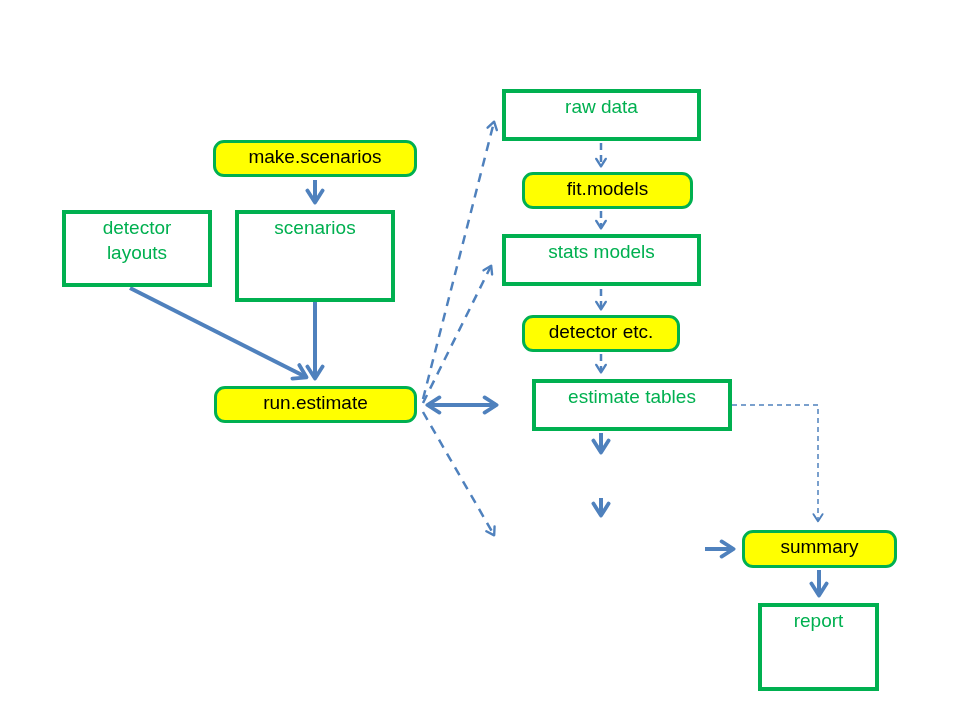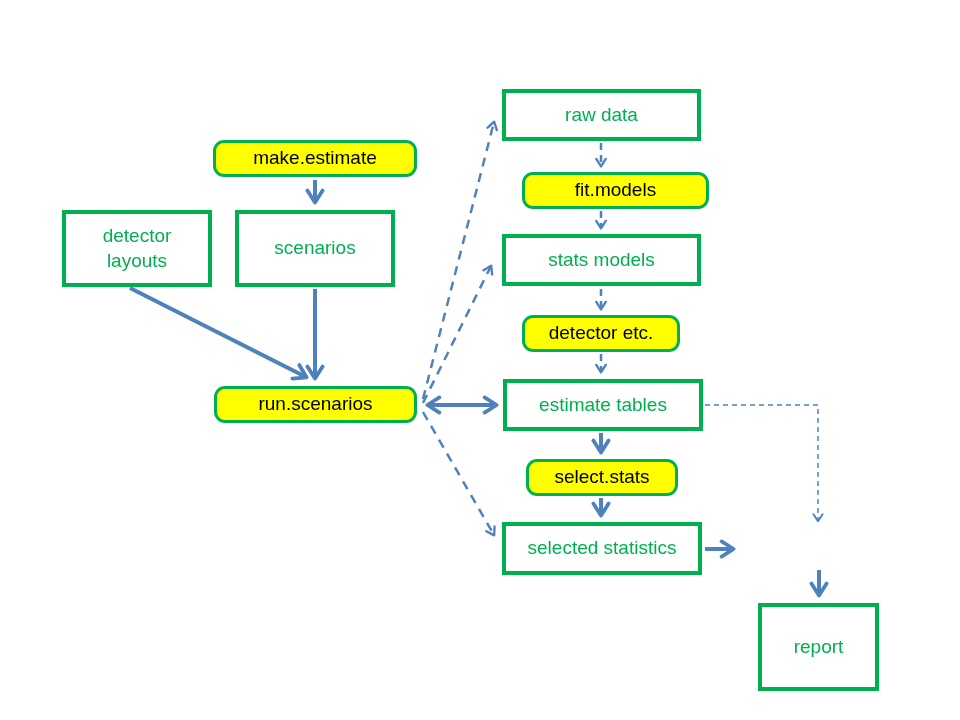--- a/index.html
+++ b/index.html
@@ -16,21 +16,21 @@
     background:var(--bg);
     font-family:"Liberation Sans", sans-serif;
     overflow:hidden;
   }
   .arrow-layer{
     position:absolute;left:0;top:0;width:960px;height:720px;
   }
   .node{
     position:absolute;
     box-sizing:border-box;
-    display:flex;align-items:center;justify-content:center;
+    display:flex;align-items:flex-start;justify-content:center;
     text-align:center;
     font-size:19px;
     line-height:1.3;
     padding:2px 6px;
   }
   .data-node{
     background:#fff;
     border:4px solid var(--green);
     color:var(--green);
   }
@@ -71,61 +71,58 @@
     <line x1="601" y1="354" x2="601" y2="372" stroke="#4F81BD" stroke-width="2.5" stroke-dasharray="7 5" marker-end="url(#vhead)"></line>
 
     <line x1="423" y1="399" x2="494" y2="122" stroke="#4F81BD" stroke-width="2.5" stroke-dasharray="9 7" marker-end="url(#vhead)"></line>
     <line x1="423" y1="403" x2="491" y2="266" stroke="#4F81BD" stroke-width="2.5" stroke-dasharray="9 7" marker-end="url(#vhead)"></line>
     <line x1="423" y1="412" x2="494" y2="535" stroke="#4F81BD" stroke-width="2.5" stroke-dasharray="9 7" marker-end="url(#vhead)"></line>
 
     <path d="M705 405 L818 405 L818 521" fill="none" stroke="#4F81BD" stroke-width="1.5" stroke-dasharray="5 4" marker-end="url(#vhead-thin)"></path>
   </svg>
 
   <div class="node func-node" style="left:213px;top:140px;width:204px;height:37px">
-    <span>make.estimate</span>
+    <span>make.scenarios</span>
   </div>
 
   <div class="node data-node" style="left:62px;top:210px;width:150px;height:77px">
     <span>detector layouts</span>
   </div>
 
-  <div class="node data-node" style="left:235px;top:210px;width:160px;height:77px">
+  <div class="node data-node" style="left:235px;top:210px;width:160px;height:92px">
     <span>scenarios</span>
   </div>
 
   <div class="node func-node" style="left:214px;top:386px;width:203px;height:37px">
-    <span>run.scenarios</span>
+    <span>run.estimate</span>
   </div>
 
   <div class="node data-node" style="left:502px;top:89px;width:199px;height:52px">
     <span>raw data</span>
   </div>
 
-  <div class="node func-node" style="left:522px;top:172px;width:187px;height:37px">
+  <div class="node func-node" style="left:522px;top:172px;width:171px;height:37px">
     <span>fit.models</span>
   </div>
 
   <div class="node data-node" style="left:502px;top:234px;width:199px;height:52px">
     <span>stats models</span>
   </div>
 
   <div class="node func-node" style="left:522px;top:315px;width:158px;height:37px">
     <span>detector etc.</span>
   </div>
 
-  <div class="node data-node" style="left:503px;top:379px;width:200px;height:52px">
+  <div class="node data-node" style="left:532px;top:379px;width:200px;height:52px">
     <span>estimate tables</span>
   </div>
 
-  <div class="node func-node" style="left:526px;top:459px;width:152px;height:37px">
-    <span>select.stats</span>
+
+
+  <div class="node func-node" style="left:742px;top:530px;width:155px;height:38px">
+    <span>summary</span>
   </div>
-
-  <div class="node data-node" style="left:502px;top:522px;width:200px;height:53px">
-    <span>selected statistics</span>
-  </div>
-
 
   <div class="node data-node" style="left:758px;top:603px;width:121px;height:88px">
     <span>report</span>
   </div>
 
 </div>
 
 </body></html>

